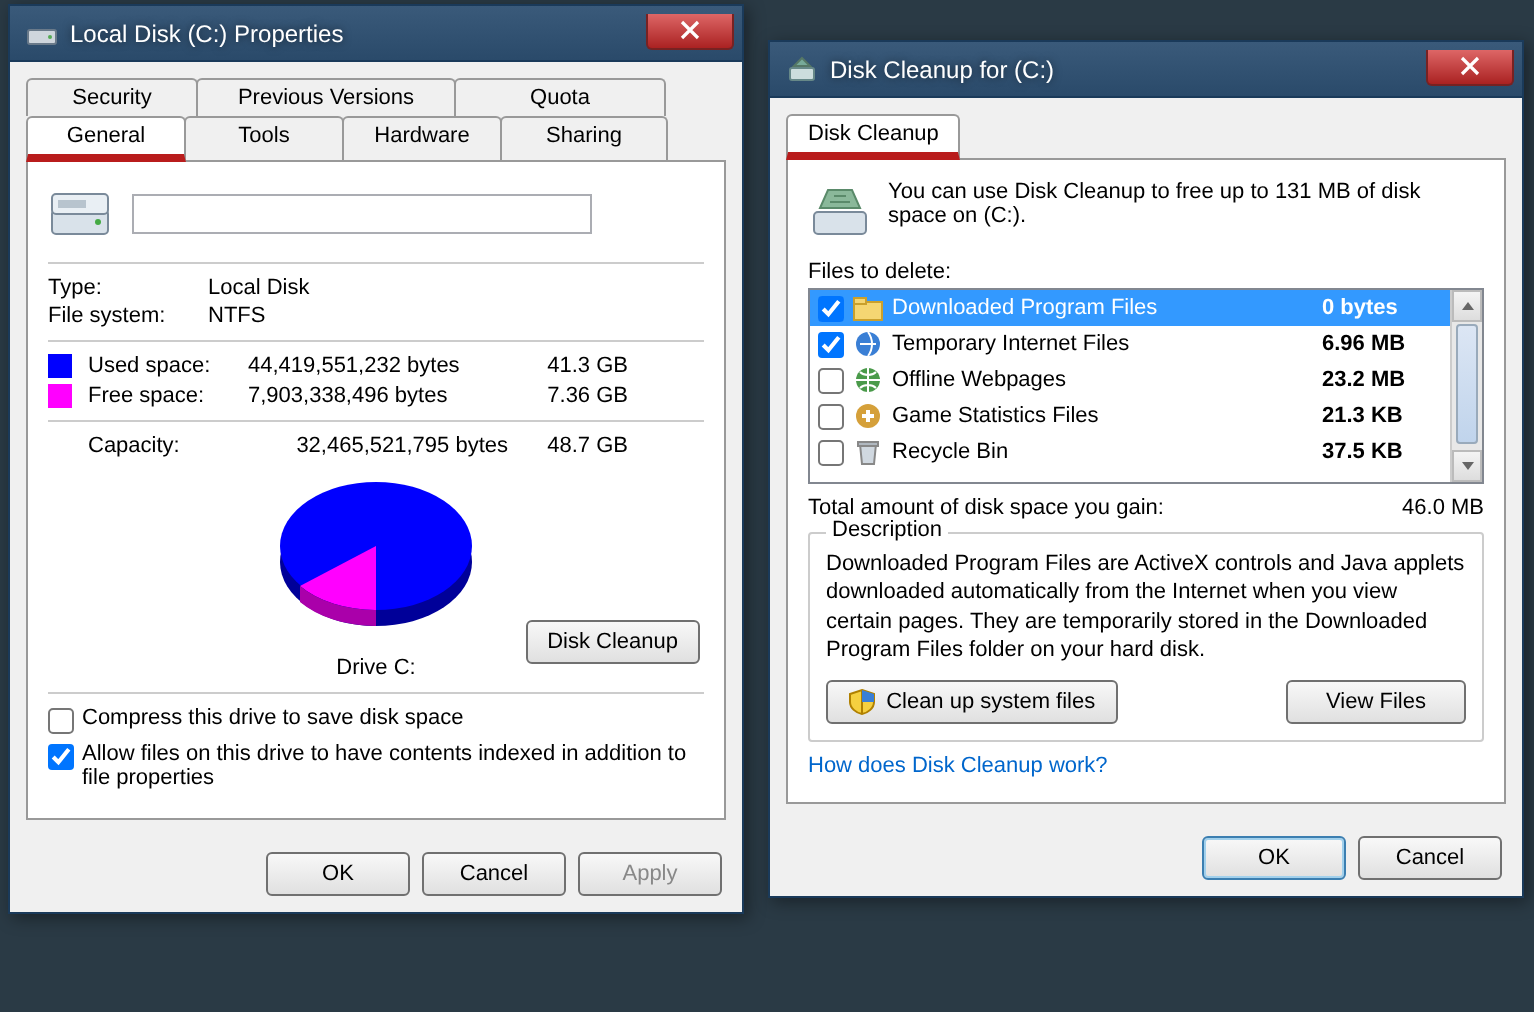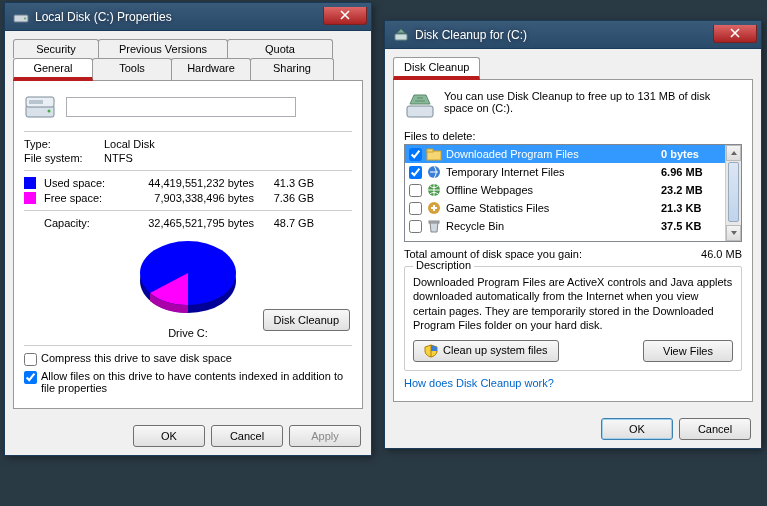--- a/index.html
+++ b/index.html
@@ -20,21 +20,21 @@
 .tabcontent { background:#fff; border:1px solid #999; border-top:none; padding:10px; }
 .props-header { display:flex; align-items:center; gap:10px; margin-bottom:8px;}
 .drive-icon { width:32px; height:32px; }
 .name-input { width:230px; height:20px; border:1px solid #abadb3; background:#fff; padding:1px 3px;}
 .divider { border:none; border-top:1px solid #ccc; margin:6px 0;}
 .row { display:flex; margin:2px 0;}
 .row .lbl { width:80px;}
 .space-row { display:flex; align-items:center; margin:3px 0;}
 .swatch { width:12px; height:12px; margin-right:8px;}
 .space-row .lbl { width:80px;}
-.space-row .bytes { width:130px; text-align:right;}
+.space-row .bytes { width:130px; }
 .space-row .gb { width:60px; text-align:right;}
 .cap-row { display:flex; margin:4px 0 4px 20px;}
 .cap-row .lbl{width:80px;} .cap-row .bytes{width:130px;text-align:right;} .cap-row .gb{width:60px;text-align:right;}
 .pie-area { position:relative; text-align:center; margin:4px 0 2px;}
 .pie { width:120px; height:90px; margin:0 auto;}
 .pie-label { margin-top:2px;}
 .cleanup-btn { position:absolute; right:2px; bottom:8px;}
 button.btn { min-width:72px; height:22px; border:1px solid #707070; border-radius:3px; background:linear-gradient(#f8f8f8,#e0e0e0); padding:0 10px; cursor:default;}
 button.btn:disabled { color:#888;}
 .checkbox-row { display:flex; align-items:flex-start; gap:4px; margin:4px 0;}

